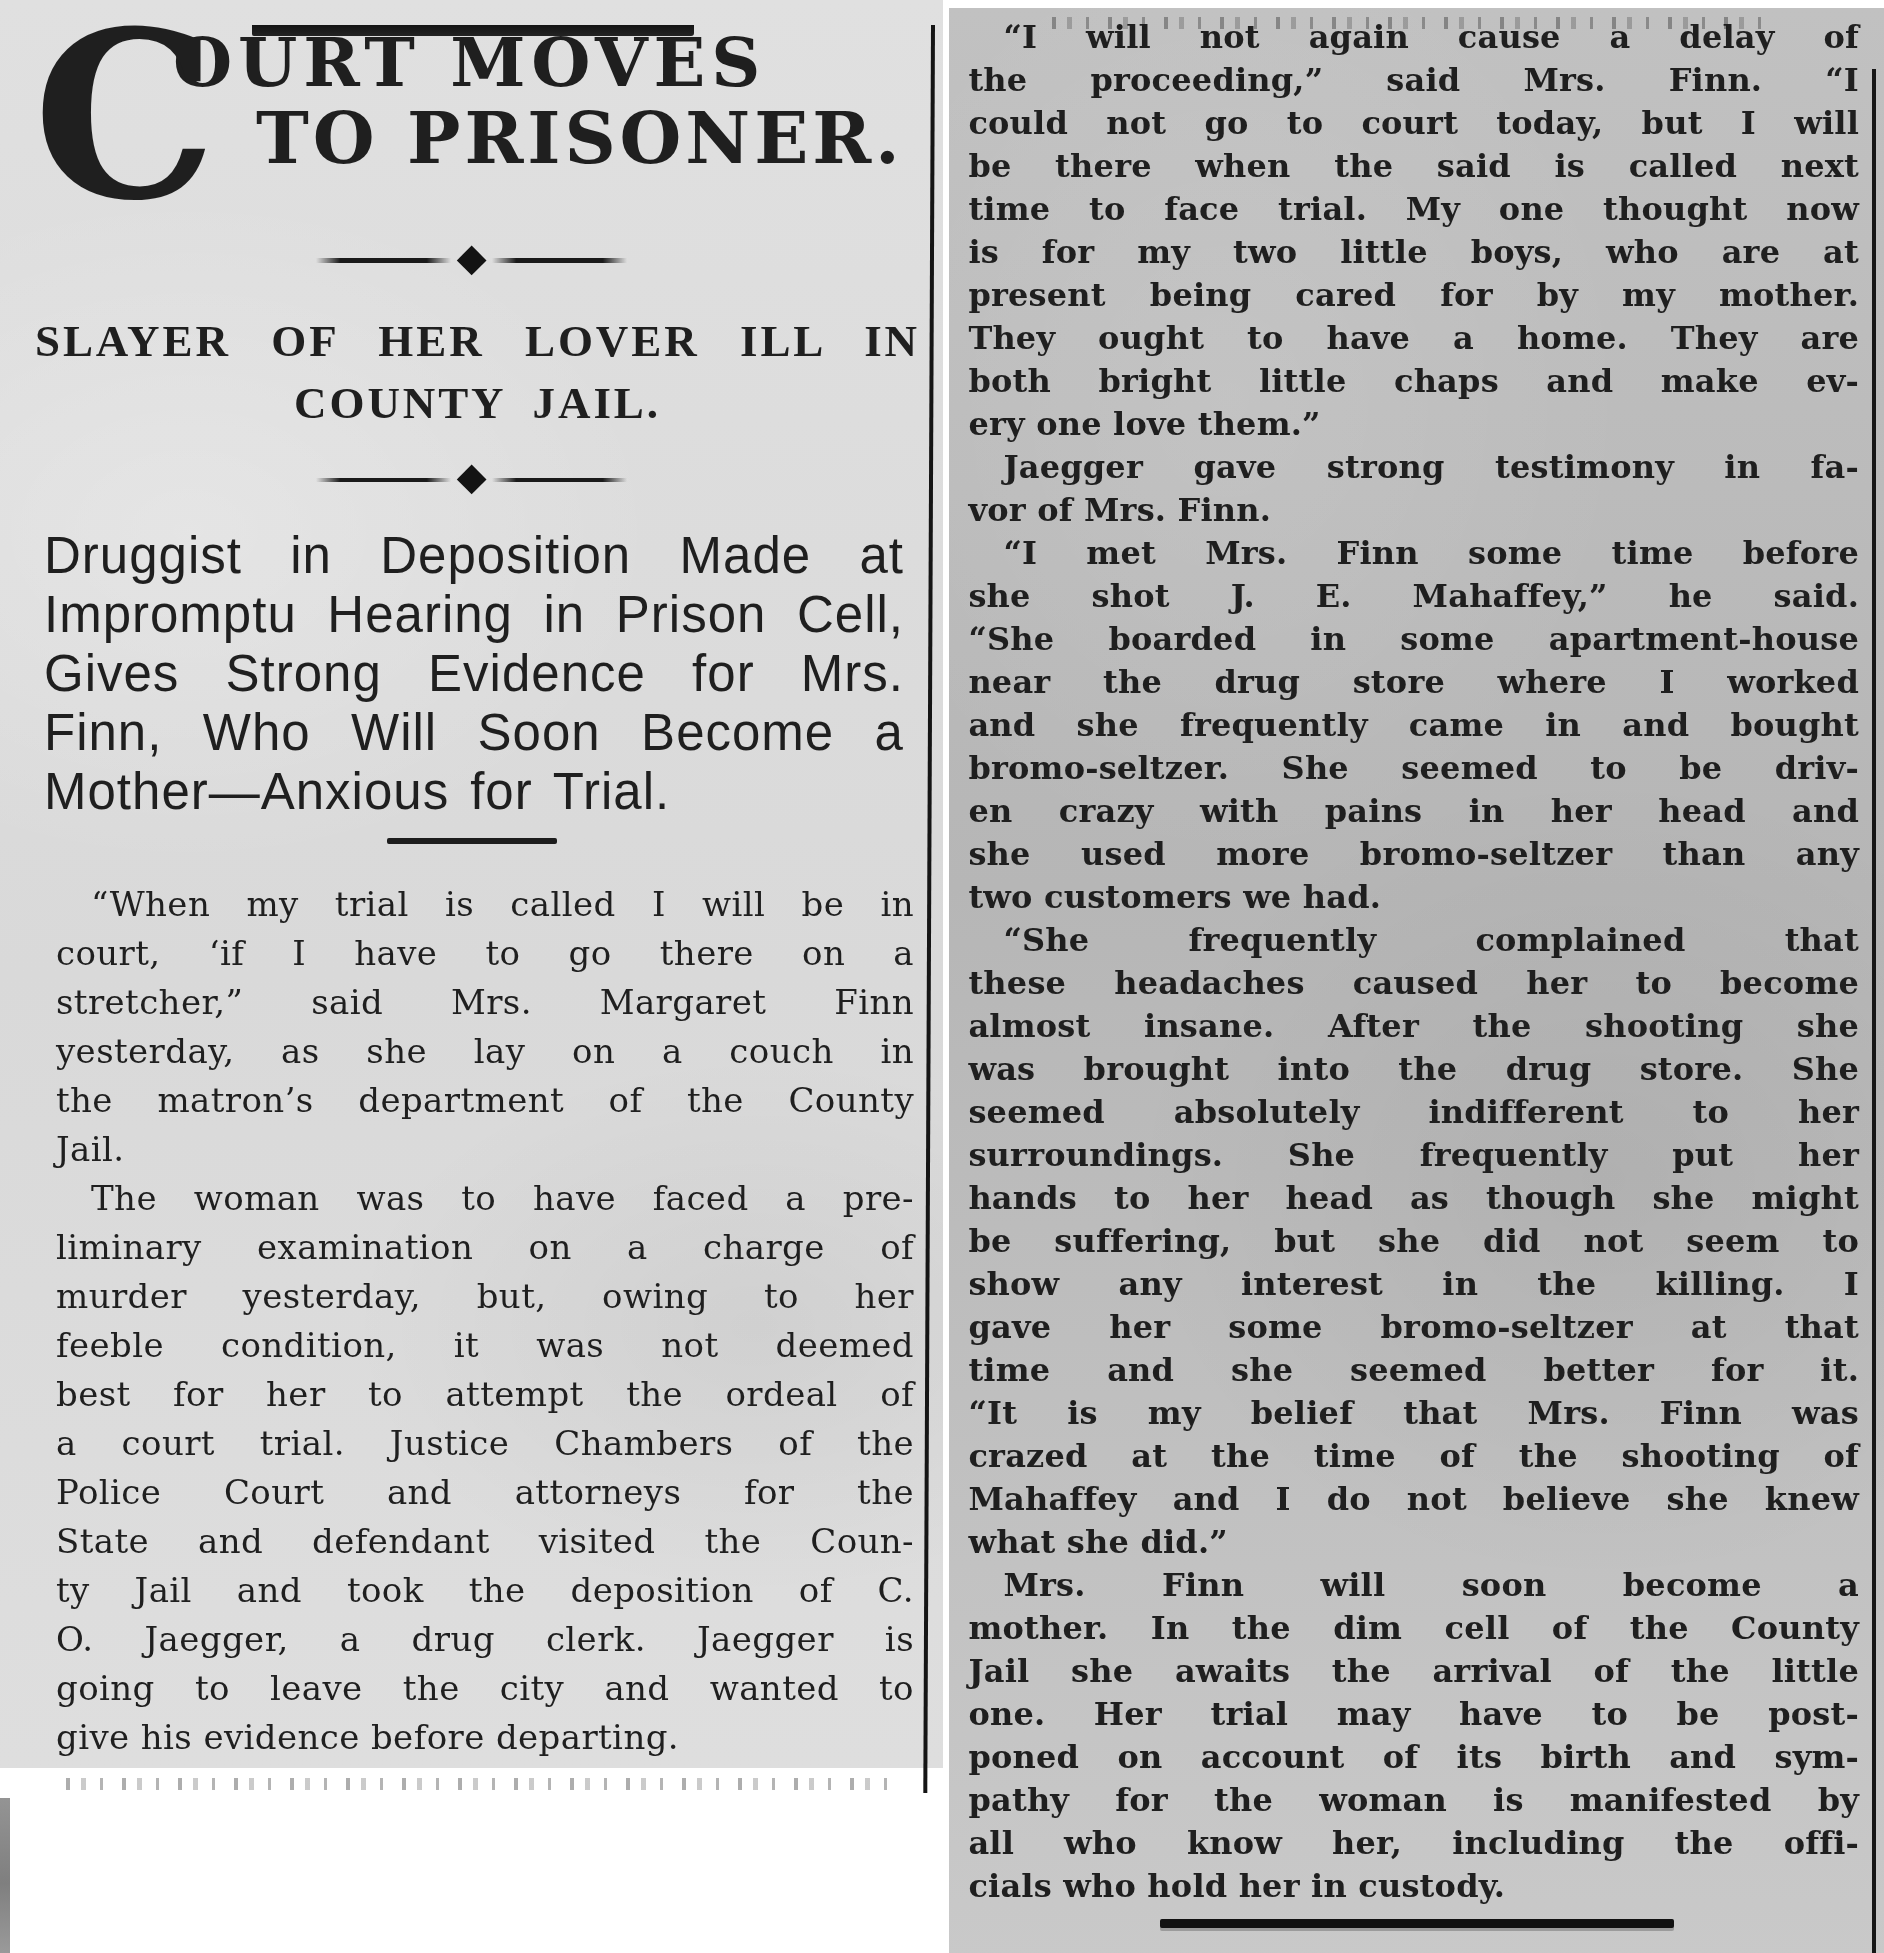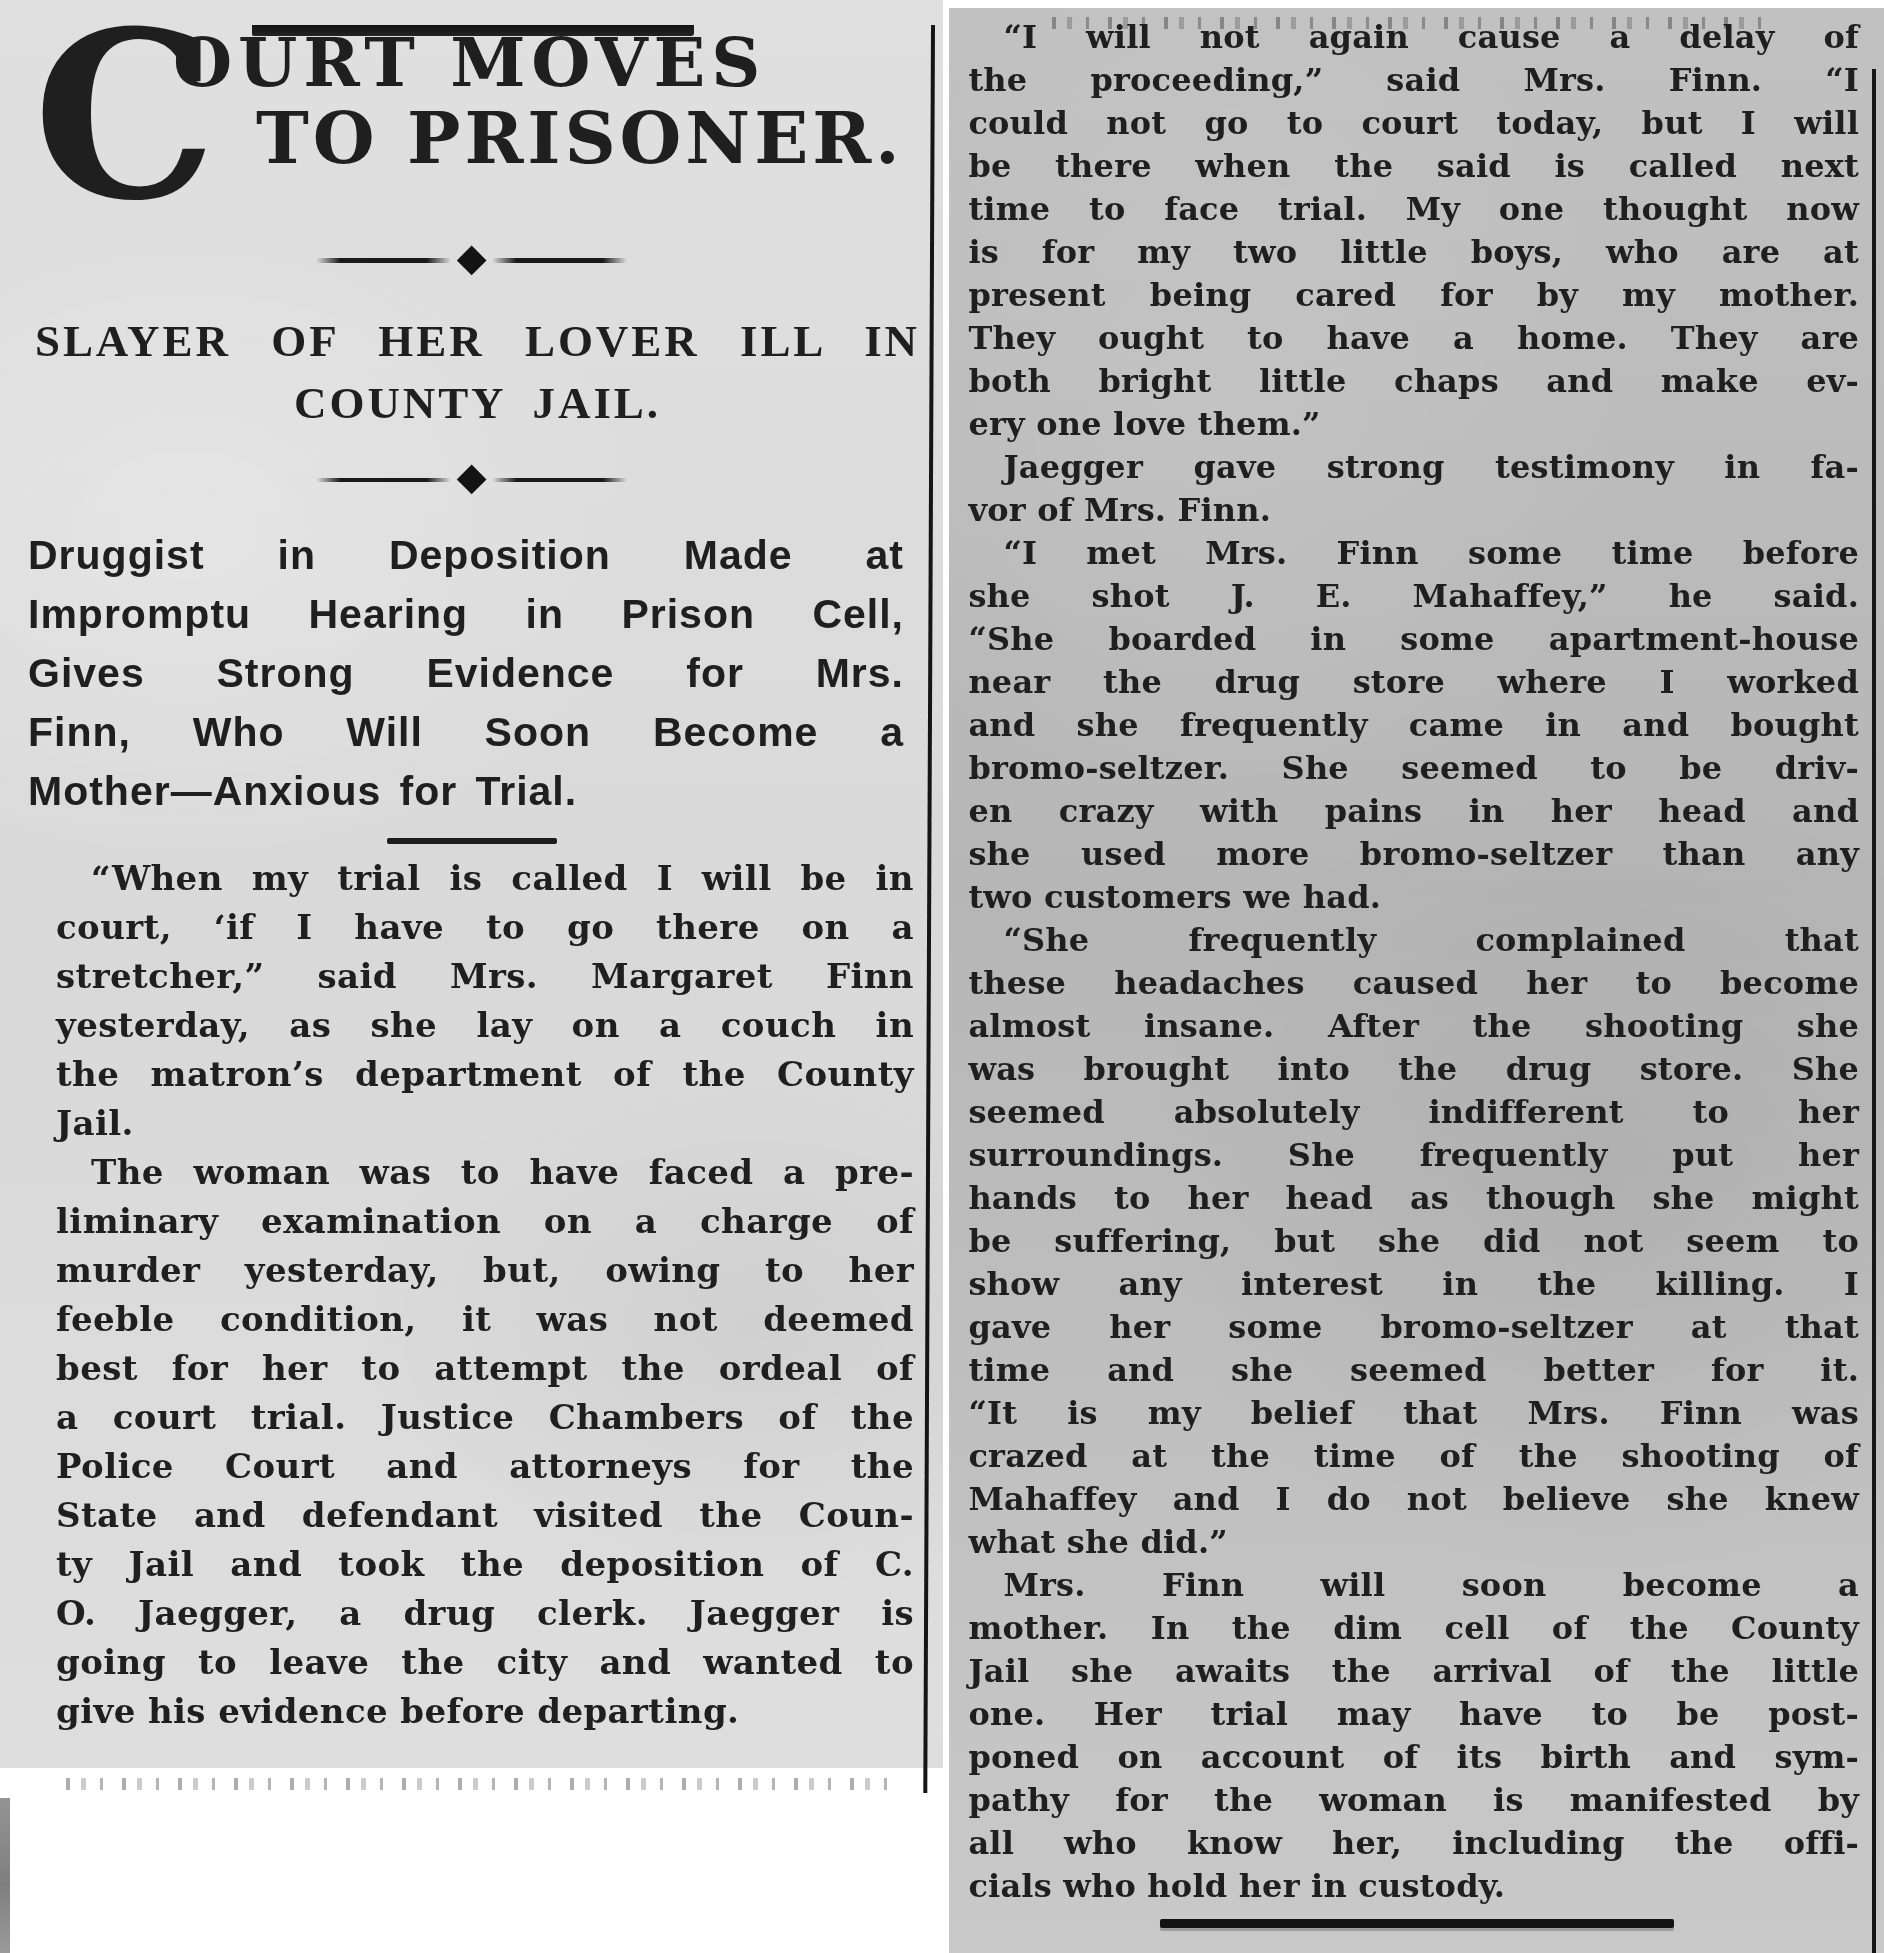--- a/index.html
+++ b/index.html
@@ -27,26 +27,26 @@
 
   .ornament{display:flex;align-items:center;justify-content:center;margin:43px auto 0;width:311px;}
   .ornament .orn-line{height:4.9px;flex:1;background:linear-gradient(90deg,rgba(20,20,20,0),#1a1a1a 18%,#1a1a1a 82%,rgba(20,20,20,0));}
   .ornament .orn-diamond{width:21.3px;height:21.3px;background:#131313;transform:rotate(45deg);margin:0 9.7px;flex:0 0 auto;}
   .ornament.second{margin-top:35px;}
 
   .subhead{margin:39px 23px 12px 35px;font-family:Liberation Serif, serif;
     font-weight:bold;font-size:45px;line-height:62px;letter-spacing:2.9px;word-spacing:13.6px;}
   .subhead .tline:last-child{text-align-last:center;}
 
-  .deck{margin:35px 39px 0 28px;font-family:"Liberation Sans","DejaVu Sans",sans-serif;
-    font-weight:bold;font-size:41px;line-height:59px;letter-spacing:1px;word-spacing:5.8px;}
+  .deck{margin:35px 39px 0 44px;font-family:"Liberation Sans","DejaVu Sans",sans-serif;
+    font-weight:normal;font-size:51px;line-height:59px;letter-spacing:1px;word-spacing:5.8px;}
 
   .short-rule{width:170px;height:5.8px;background:#1d1d1d;margin:17.5px auto 0;border-radius:1.9px;}
 
-  .body-left{margin:10px 29px 0 56px;font-size:34px;font-weight:bold;line-height:49px;letter-spacing:0.4px;}
+  .body-left{margin:36px 29px 0 56px;font-size:34px;font-weight:normal;line-height:49px;letter-spacing:0.4px;}
   .body-right{margin:7.8px 25px 0 19.4px;font-size:32px;font-weight:bold;line-height:43px;letter-spacing:0.2px;}
 
   .tline{text-align:justify;text-align-last:justify;}
   .tline.lastline{text-align-last:left;}
   .tline.indent{text-indent:35px;}
   .para{margin:0;}
 
   
   .cut-marks{height:12.6px;opacity:.65;
     background:repeating-linear-gradient(90deg,

